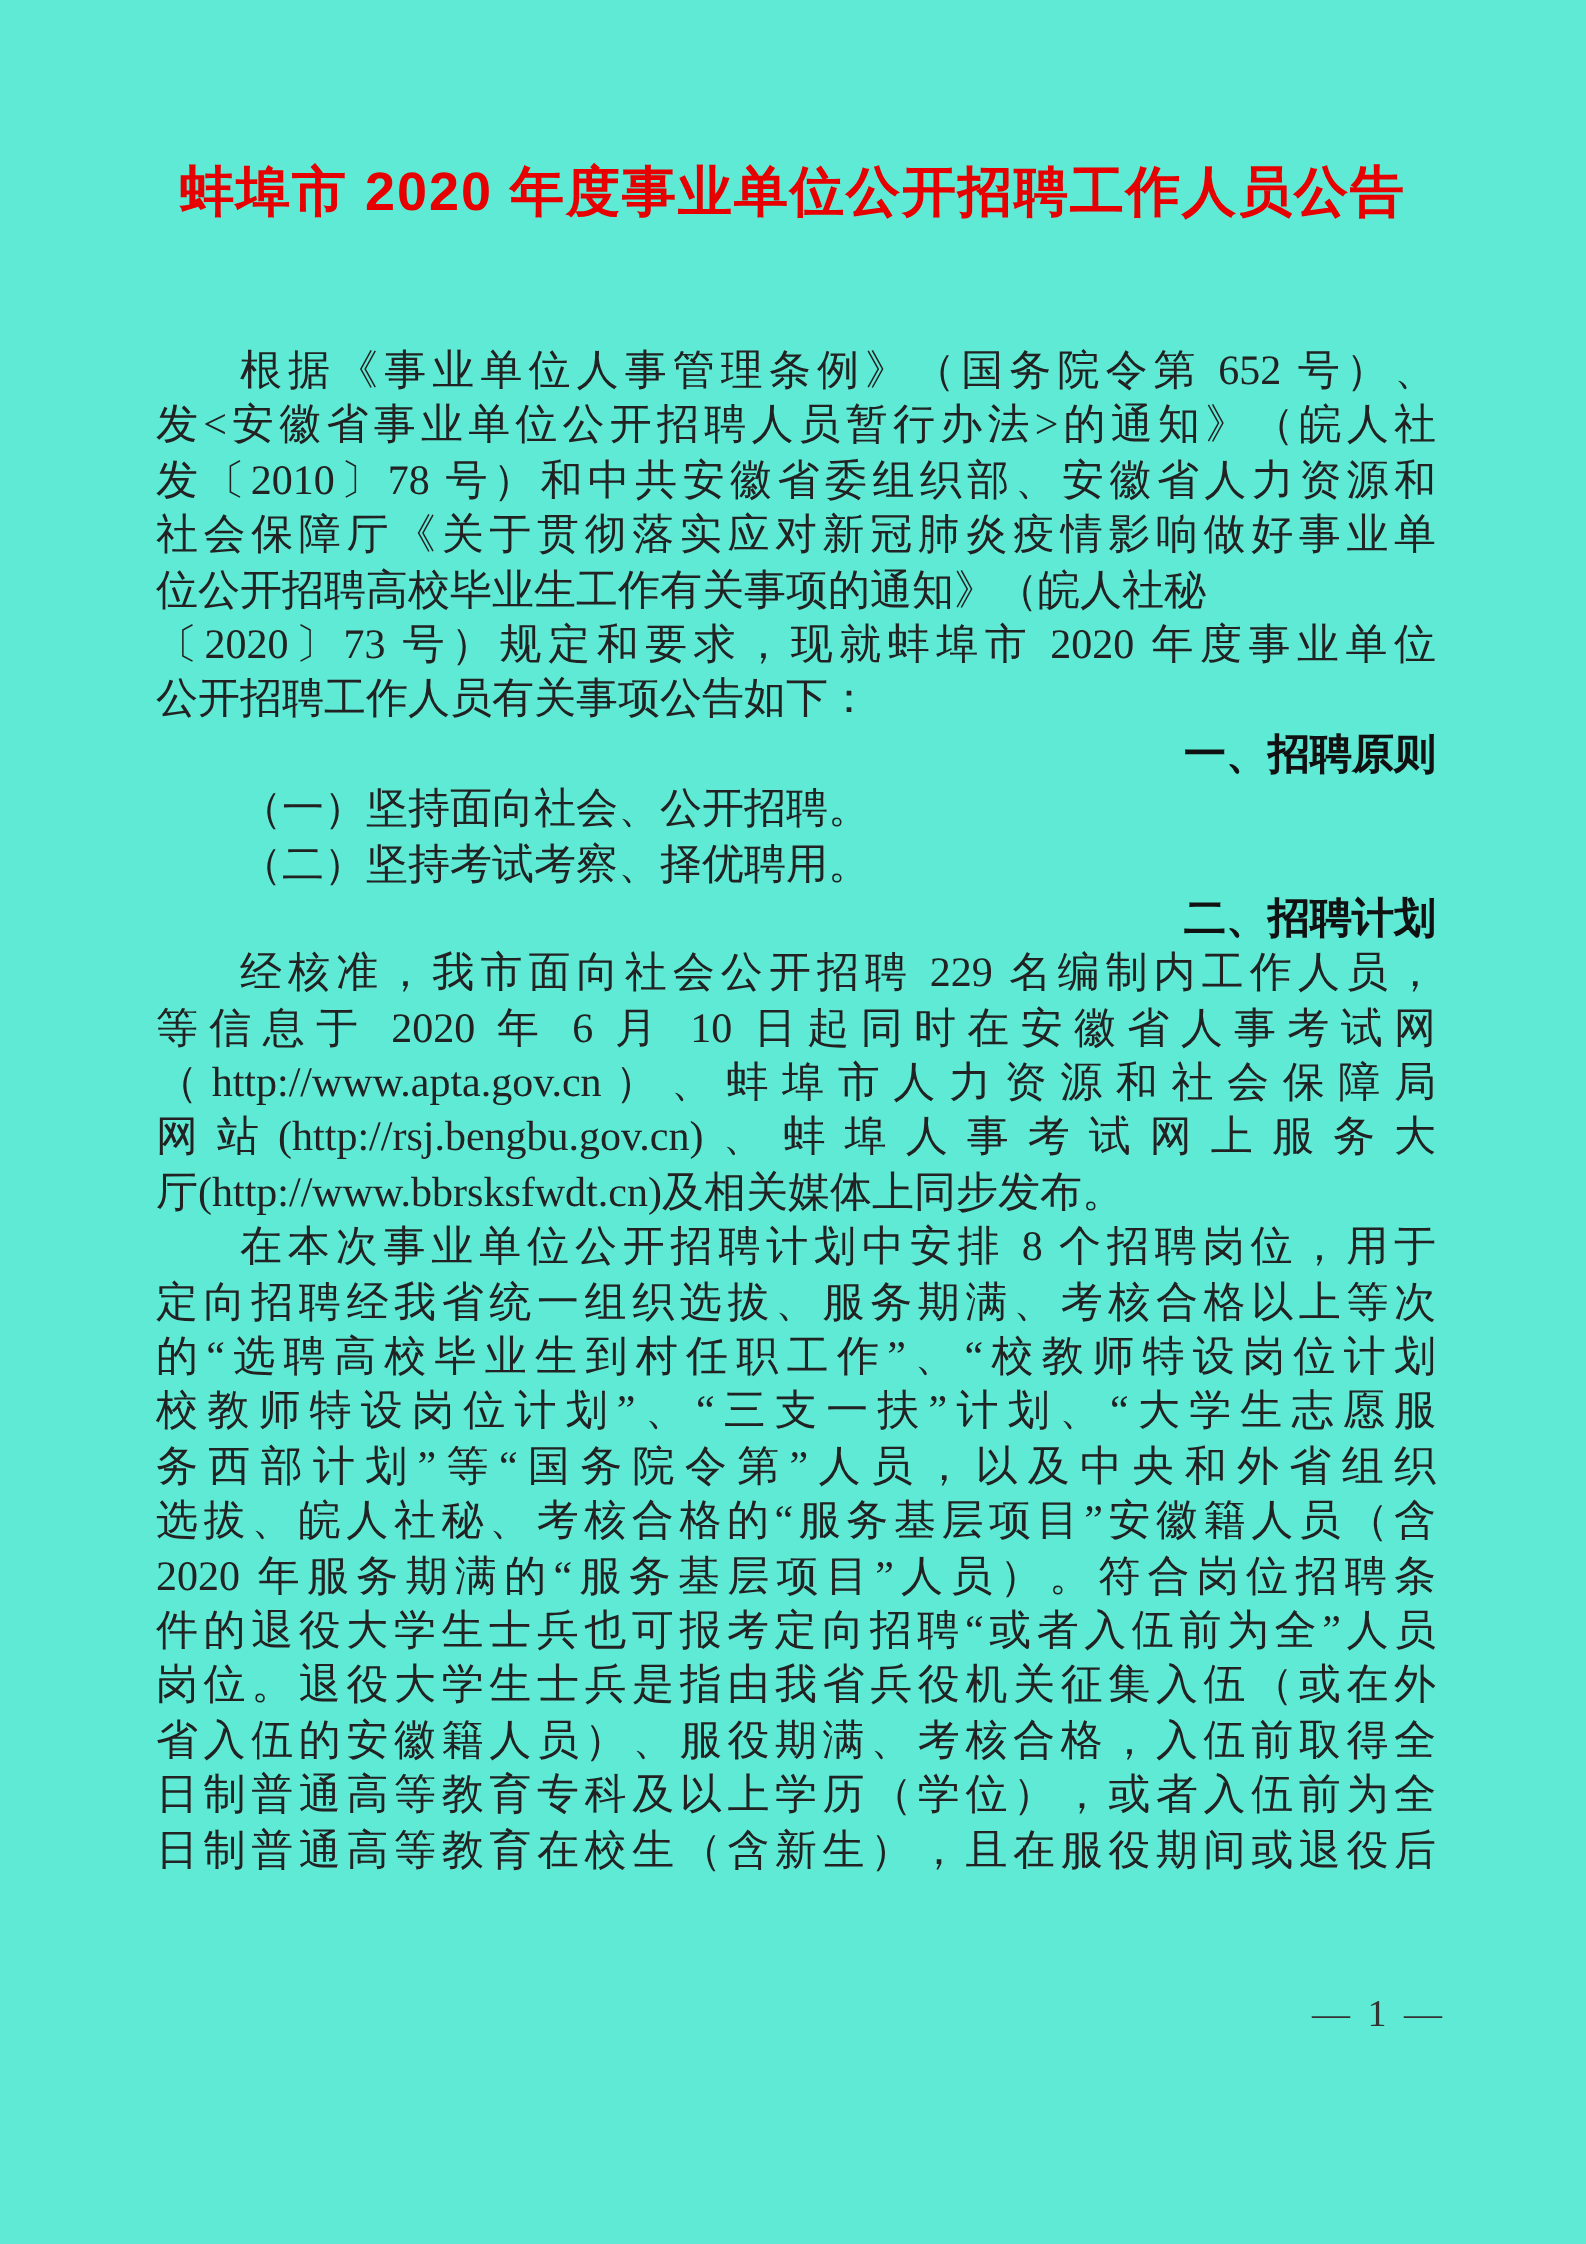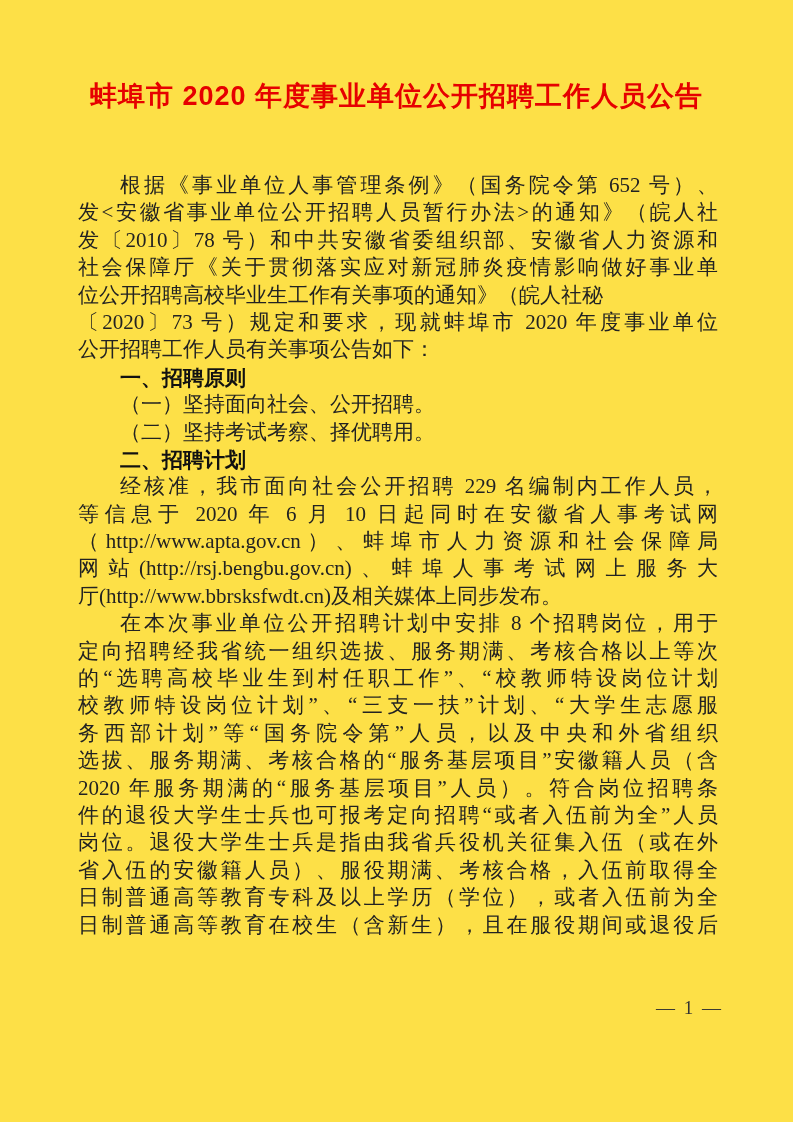--- a/index.html
+++ b/index.html
@@ -1,20 +1,20 @@
 <!DOCTYPE html>
 <html><head>
 <meta charset="utf-8">
 <style>
   html, body { margin: 0; padding: 0; background: #ffffff; }
   .page {
     position: relative;
     width: 793px;
     height: 1122px;
-    background: #fde047;
+    background: #5eead4;
     overflow: hidden;
     font-family: "Liberation Serif", serif;
   }
   .doc-title {
     position: absolute;
     top: 78px;
     left: 0;
     width: 100%;
     text-align: center;
     font-family: "Liberation Sans", sans-serif;
@@ -41,20 +41,21 @@
   .line.fill {
     white-space: normal;
     text-align: justify;
     text-align-last: justify;
   }
   .line.indent { text-indent: 42px; }
   .line.h {
     font-weight: bold;
     font-family: "Liberation Sans", sans-serif;
     color: #111111;
+    text-align: right;
   }
   .page-number {
     position: absolute;
     top: 997px;
     right: 70px;
     font-size: 19px;
     color: #333333;
     letter-spacing: 2px;
     white-space: nowrap;
   }
@@ -80,21 +81,21 @@
       <div class="line p fill indent">经核准，我市面向社会公开招聘 229 名编制内工作人员，</div>
       <div class="line p fill">等信息于 2020 年 6 月 10 日起同时在安徽省人事考试网</div>
       <div class="line p fill">（http://www.apta.gov.cn）、蚌埠市人力资源和社会保障局</div>
       <div class="line p fill">网站(http://rsj.bengbu.gov.cn)、蚌埠人事考试网上服务大</div>
       <div class="line p">厅(http://www.bbrsksfwdt.cn)及相关媒体上同步发布。</div>
       <div class="line p fill indent">在本次事业单位公开招聘计划中安排 8 个招聘岗位，用于</div>
       <div class="line p fill">定向招聘经我省统一组织选拔、服务期满、考核合格以上等次</div>
       <div class="line p fill">的“选聘高校毕业生到村任职工作”、“校教师特设岗位计划</div>
       <div class="line p fill">校教师特设岗位计划”、“三支一扶”计划、“大学生志愿服</div>
       <div class="line p fill">务西部计划”等“国务院令第”人员，以及中央和外省组织</div>
-      <div class="line p fill">选拔、服务期满、考核合格的“服务基层项目”安徽籍人员（含</div>
+      <div class="line p fill">选拔、皖人社秘、考核合格的“服务基层项目”安徽籍人员（含</div>
       <div class="line p fill">2020 年服务期满的“服务基层项目”人员）。符合岗位招聘条</div>
       <div class="line p fill">件的退役大学生士兵也可报考定向招聘“或者入伍前为全”人员</div>
       <div class="line p fill">岗位。退役大学生士兵是指由我省兵役机关征集入伍（或在外</div>
       <div class="line p fill">省入伍的安徽籍人员）、服役期满、考核合格，入伍前取得全</div>
       <div class="line p fill">日制普通高等教育专科及以上学历（学位），或者入伍前为全</div>
       <div class="line p fill">日制普通高等教育在校生（含新生），且在服役期间或退役后</div>
     </div>
 
   <div class="page-number">— 1 —</div>
 </div>

